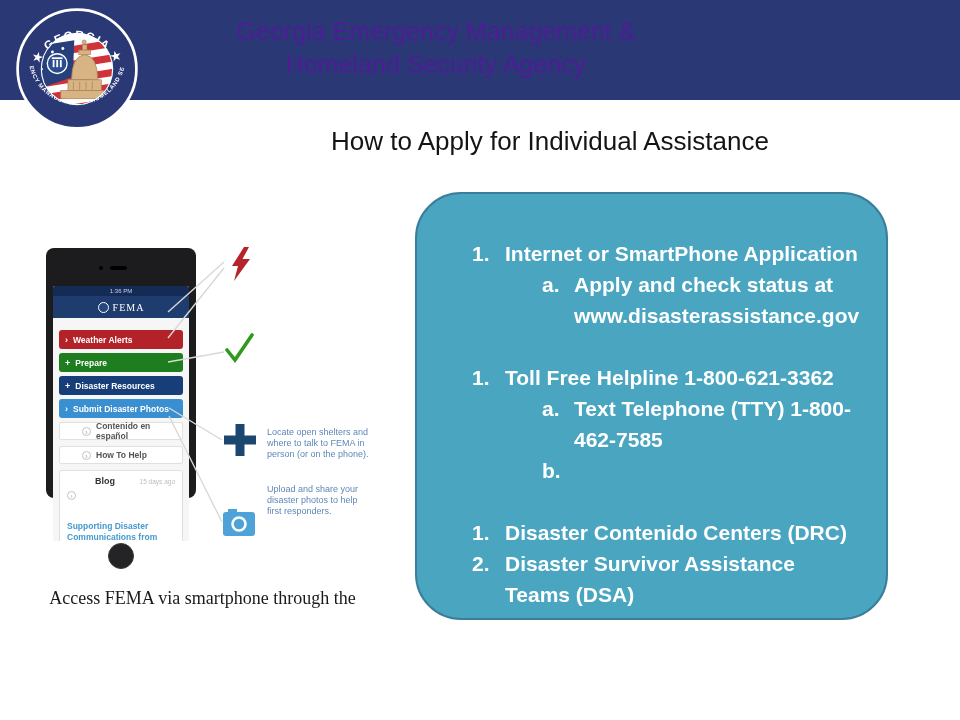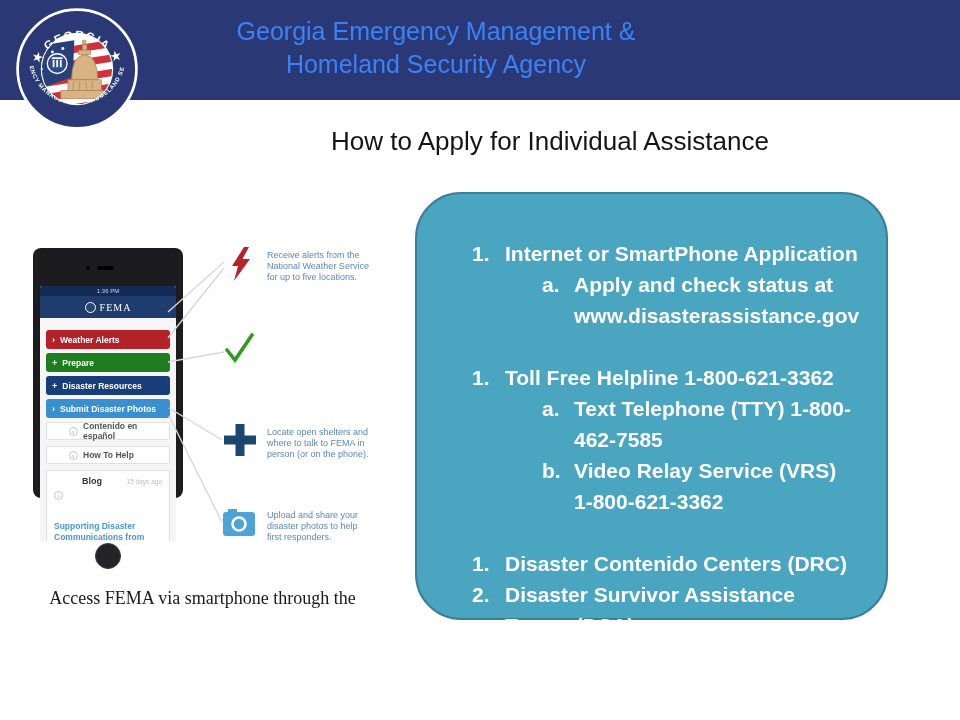--- a/index.html
+++ b/index.html
@@ -2,34 +2,34 @@
 <html><head>
 <meta charset="utf-8">
 <style>
   html,body{margin:0;padding:0;background:#fff;}
   .slide{position:relative;width:960px;height:720px;background:#ffffff;overflow:hidden;
          font-family:"Liberation Sans",sans-serif;}
 
   
   .band{position:absolute;left:0;top:0;width:960px;height:100px;background:#2B3876;}
   .agency{position:absolute;left:0;top:15px;width:872px;text-align:center;
-          color:#3b82f6;font-size:25px;line-height:33px;font-weight:400;}
+          color:#4c1d95;font-size:25px;line-height:33px;font-weight:400;}
 
   
   .seal{position:absolute;left:14px;top:6px;width:126px;height:126px;}
 
   
   .title{position:absolute;left:140px;right:0;top:126px;text-align:center;
          color:#141414;font-size:26px;font-weight:400;}
 
   
   .connectors{position:absolute;left:0;top:220px;width:420px;height:400px;z-index:3;pointer-events:none;}
 
   
-  .phone{position:absolute;left:33px;top:248px;width:150px;height:250px;background:#1c1c1e;
+  .phone{position:absolute;left:46px;top:248px;width:150px;height:250px;background:#1c1c1e;
          border-radius:8px;z-index:2;}
   .cam-dot{position:absolute;left:53px;top:18px;width:4px;height:4px;border-radius:50%;background:#000;}
   .speaker{position:absolute;left:64px;top:18px;width:17px;height:4px;border-radius:2px;background:#000;}
   .home-btn{position:absolute;left:62px;top:295px;width:26px;height:26px;border-radius:50%;
             background:#242426;border:1px solid #3a3a3c;box-sizing:border-box;}
   .screen{position:absolute;left:7px;top:38px;width:136px;height:255px;background:#f6f6f6;
           border-radius:2px;overflow:hidden;}
   .statusbar{height:10px;background:#142c55;color:#cbd3e6;font-size:6px;line-height:10px;text-align:center;}
   .appheader{height:22px;background:#1e3c6e;display:flex;align-items:center;justify-content:center;gap:4px;}
   .fema-seal{width:11px;height:11px;border-radius:50%;background:#25477e;border:1.5px solid #fff;box-sizing:border-box;}
@@ -199,59 +199,57 @@
     <div class="home-btn"></div>
   </div>
 
   <div class="caption">
     <div>Access FEMA via smartphone through the</div>
   </div>
 
   <svg class="feat-icon" style="left:229px;top:246px" width="24" height="37" viewBox="0 0 24 37">
     <path d="M15 1 L3 20 H9 L5 35 L21 13 H13.5 L20 1 Z" fill="#B6242B"></path>
   </svg>
-  <div class="feat-text" style="left:267px;top:250px">Receive alerts from the National Weather Service for up to five locations.</div>
 
   <svg class="feat-icon" style="left:224px;top:333px" width="30" height="30" viewBox="0 0 30 30">
     <polyline points="3,17 11,27 28,2" fill="none" stroke="#2F9A1E" stroke-width="3.6" stroke-linecap="round" stroke-linejoin="miter"></polyline>
   </svg>
 
   <svg class="feat-icon" style="left:224px;top:424px" width="32" height="32" viewBox="0 0 32 32">
     <rect x="11.5" y="0" width="9" height="32" fill="#1B466F"></rect>
     <rect x="0" y="11.5" width="32" height="9" fill="#1B466F"></rect>
   </svg>
   <div class="feat-text" style="left:267px;top:427px">Locate open shelters and where to talk to FEMA in person (or on the phone).</div>
 
   <svg class="feat-icon" style="left:223px;top:509px" width="32" height="27" viewBox="0 0 32 27">
     <rect x="5" y="0" width="9" height="6" fill="#4DA3D8"></rect>
     <rect x="0" y="3" width="32" height="24" rx="3" fill="#4DA3D8"></rect>
     <circle cx="16" cy="15" r="6.5" fill="none" stroke="#ffffff" stroke-width="2.6"></circle>
   </svg>
-  <div class="feat-text" style="left:267px;top:510px">Upload and share your disaster photos to help first responders.</div>
+  <div class="feat-text" style="left:267px;top:484px">Upload and share your disaster photos to help first responders.</div>
 
   <div class="callout">
     <div class="a-row lvl1">
       <span class="marker">1.</span>
       <span class="atext">Internet or SmartPhone Application</span>
     </div>
     <div class="a-row lvl2">
       <span class="marker">a.</span>
       <span class="atext">Apply and check status at www.disasterassistance.gov</span>
     </div>
     <div class="a-row lvl1 gap">
       <span class="marker">1.</span>
       <span class="atext">Toll Free Helpline 1-800-621-3362</span>
     </div>
     <div class="a-row lvl2">
       <span class="marker">a.</span>
       <span class="atext">Text Telephone (TTY) 1-800-462-7585</span>
     </div>
     <div class="a-row lvl2">
       <span class="marker">b.</span>
-      <span class="atext">Video Relay Service (VRS) 1-800-621-3362</span>
     </div>
     <div class="a-row lvl1 gap">
       <span class="marker">1.</span>
       <span class="atext">Disaster Contenido Centers (DRC)</span>
     </div>
     <div class="a-row lvl1">
       <span class="marker">2.</span>
       <span class="atext">Disaster Survivor Assistance Teams (DSA)</span>
     </div>
   </div>

